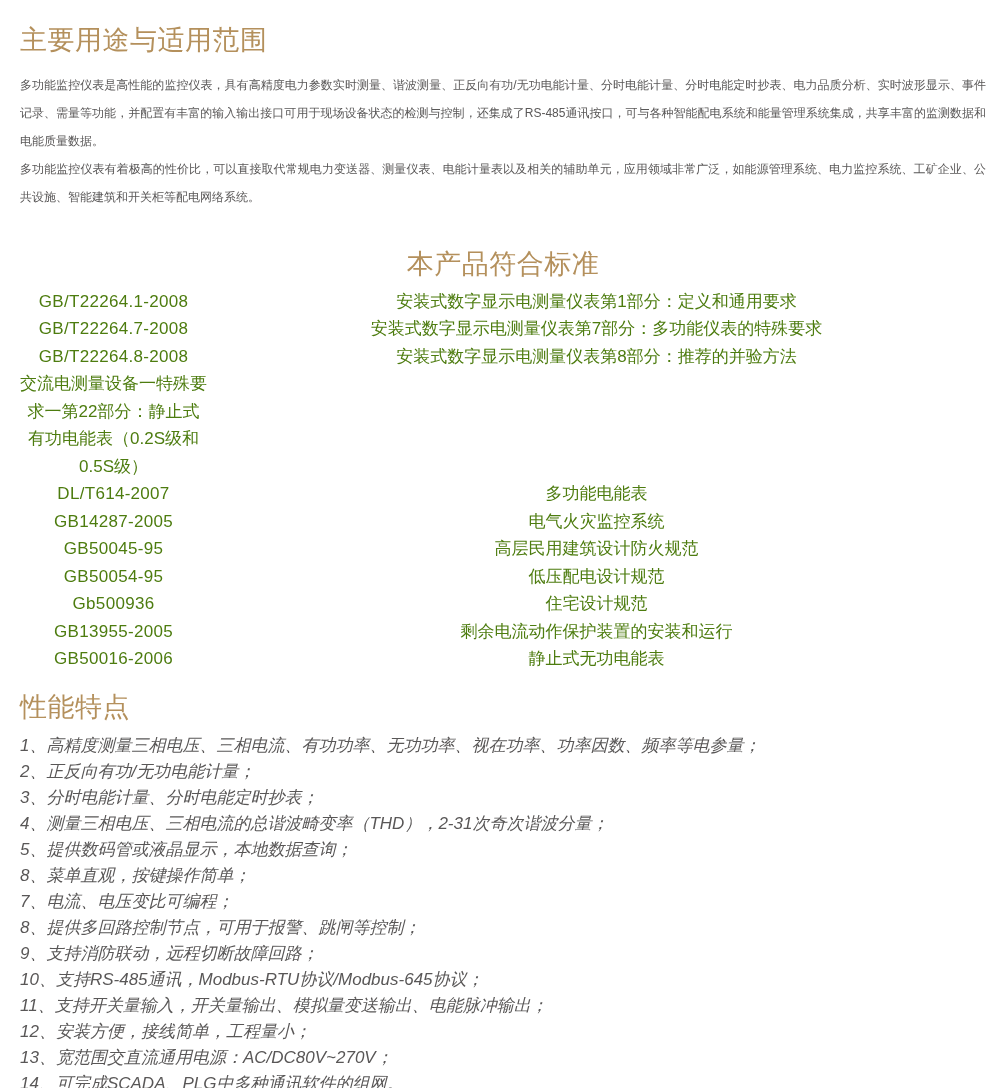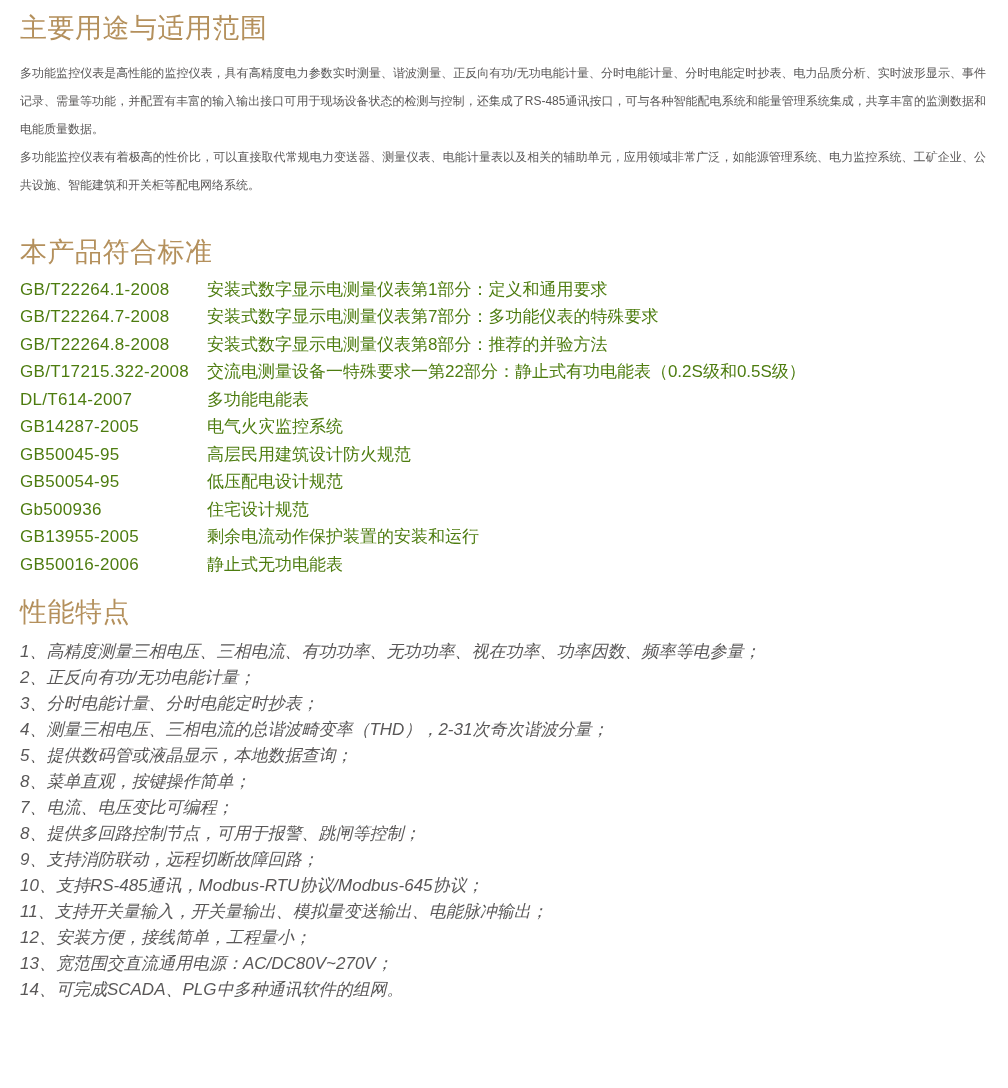--- a/index.html
+++ b/index.html
@@ -16,29 +16,29 @@
     background: #ffffff;
     padding: 0 22px 0 20px;
   }
   .section-title {
     color: #b4905c;
     font-size: 27px;
     font-weight: 400;
     line-height: 1.25;
     letter-spacing: 0.5px;
   }
-  .section-usage { padding-top: 12px; }
+  .section-usage { padding-top: 24px; }
   .intro {
     margin-top: 13px;
     font-size: 12px;
     line-height: 28px;
     color: #595757;
     text-align: justify;
   }
-  .section-standards { margin-top: 37px; }
+  .section-standards { margin-top: 37px; text-align: center; }
   .standards-list {
     margin-top: 6px;
     font-size: 17px;
     color: #4d7c0f;
   }
   .standard-row {
     display: grid;
     grid-template-columns: 187px 1fr;
     line-height: 27.5px;
   }
@@ -74,21 +74,20 @@
         </div>
         <div class="standard-row">
           <span class="standard-code">GB/T22264.7-2008</span>
           <span class="standard-desc">安装式数字显示电测量仪表第7部分：多功能仪表的特殊要求</span>
         </div>
         <div class="standard-row">
           <span class="standard-code">GB/T22264.8-2008</span>
           <span class="standard-desc">安装式数字显示电测量仪表第8部分：推荐的并验方法</span>
         </div>
         <div class="standard-row">
-          <span class="standard-code">GB/T17215.322-2008</span>
           <span class="standard-desc">交流电测量设备一特殊要求一第22部分：静止式有功电能表（0.2S级和0.5S级）</span>
         </div>
         <div class="standard-row">
           <span class="standard-code">DL/T614-2007</span>
           <span class="standard-desc">多功能电能表</span>
         </div>
         <div class="standard-row">
           <span class="standard-code">GB14287-2005</span>
           <span class="standard-desc">电气火灾监控系统</span>
         </div>

